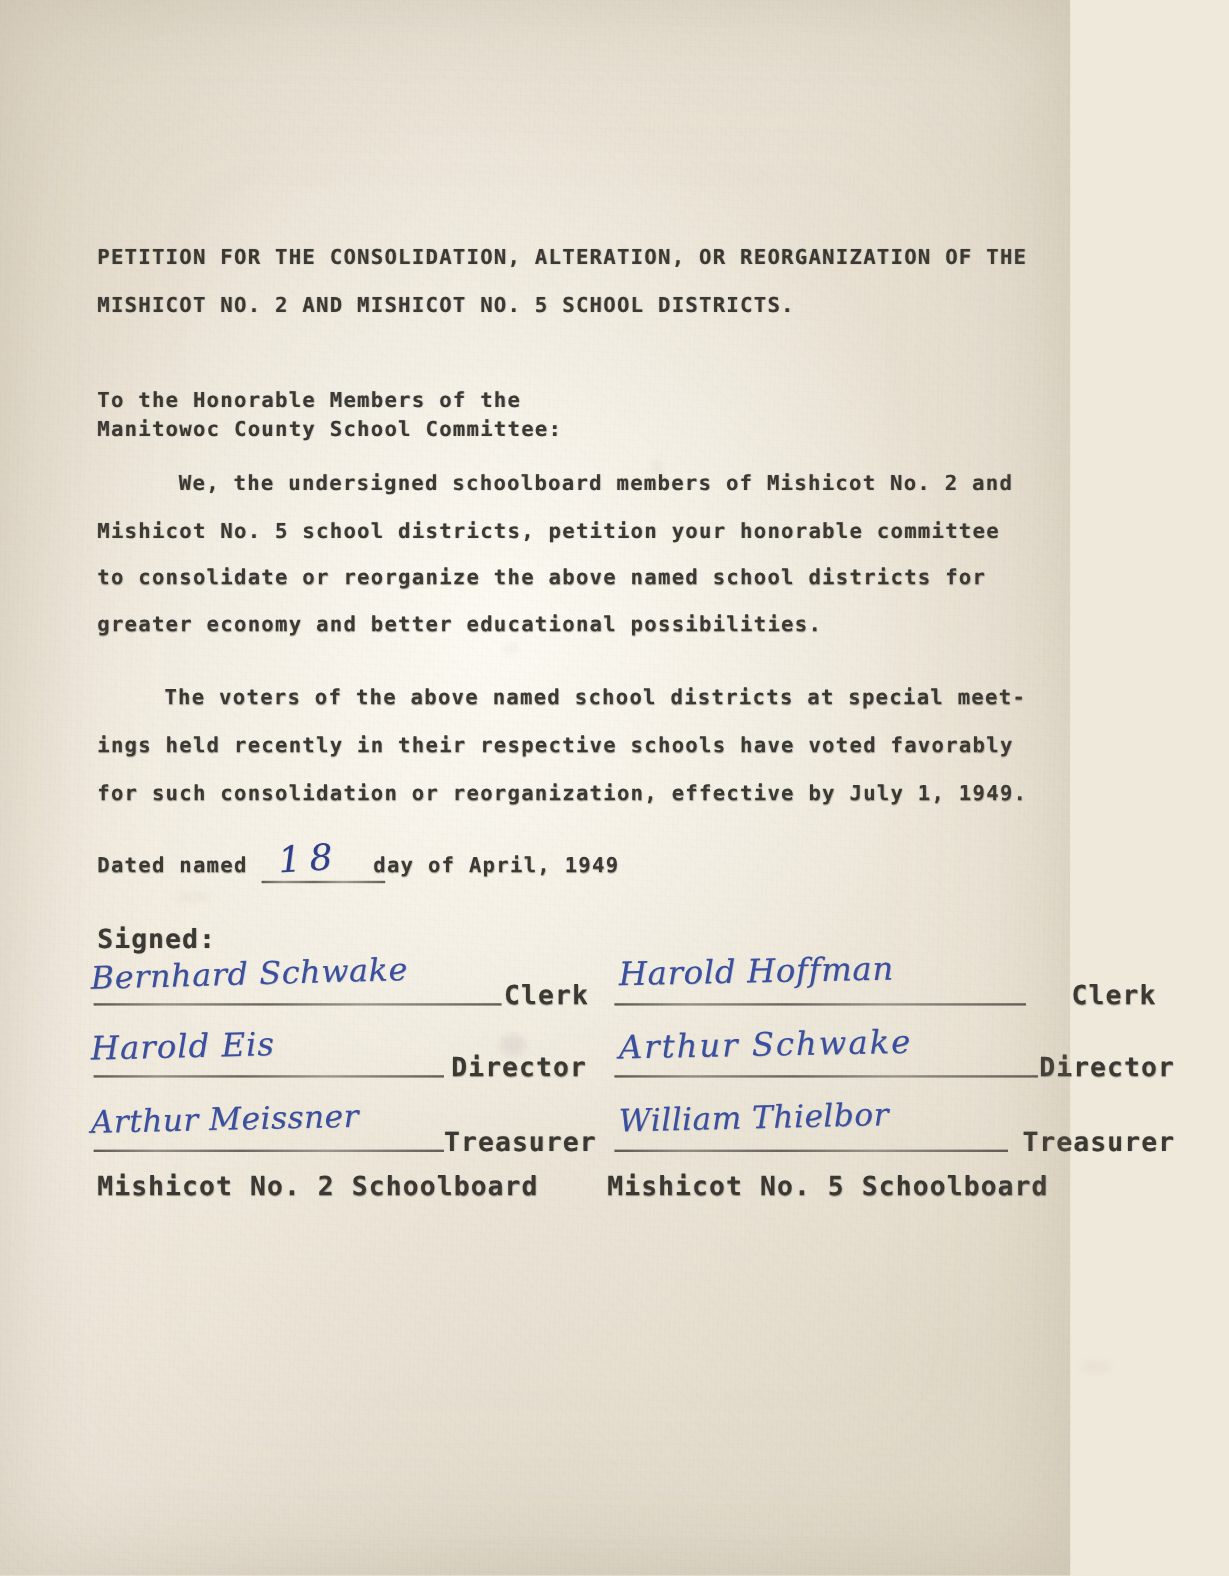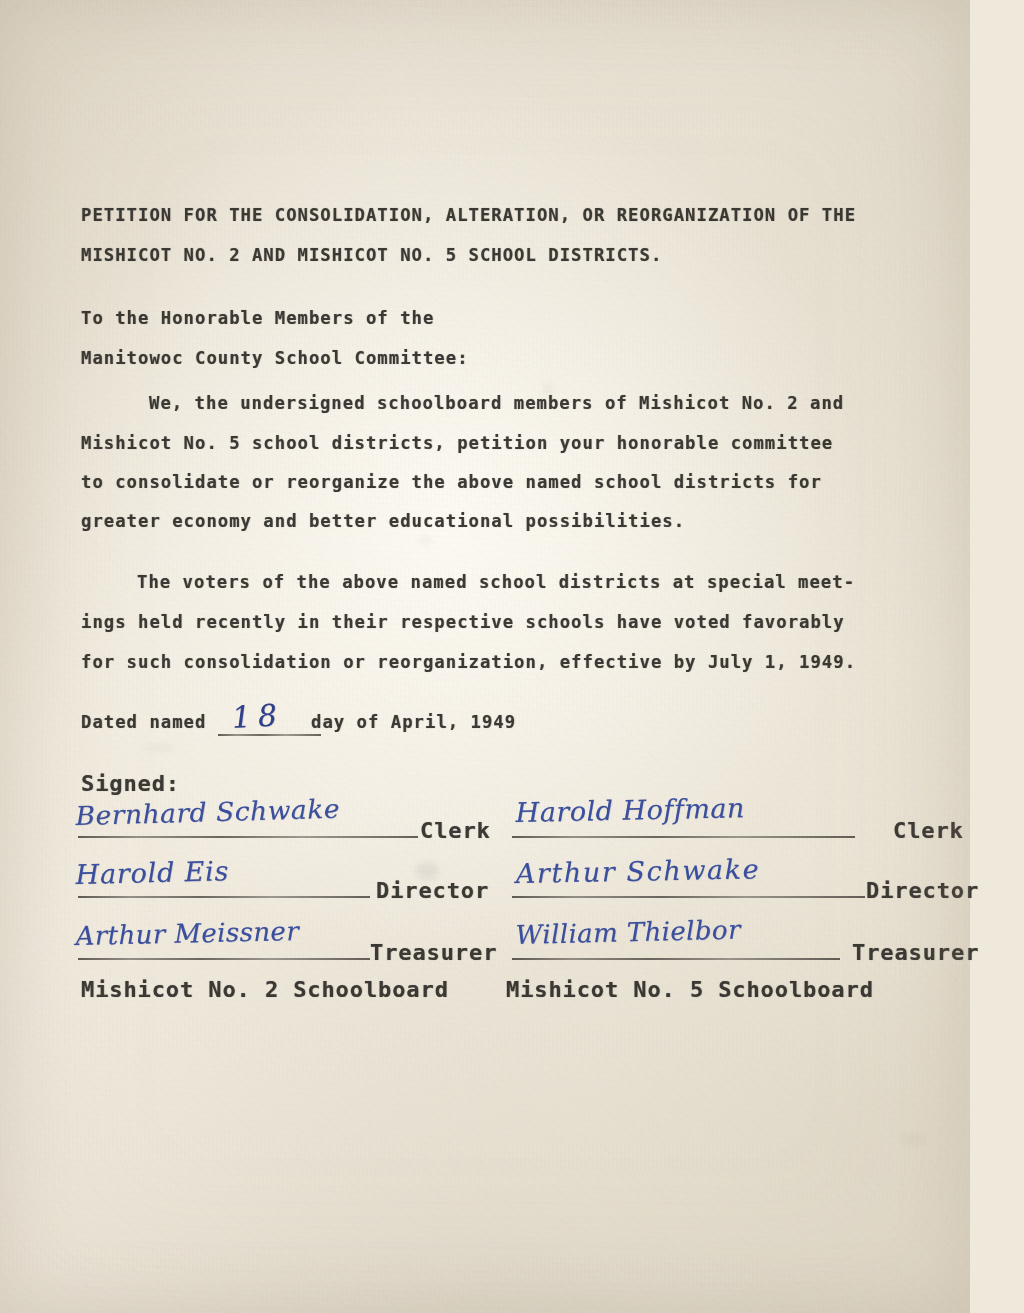--- a/index.html
+++ b/index.html
@@ -10,21 +10,21 @@
     width: 1024px;
     height: 1313px;
     overflow: hidden;
     background: #efe9dc;
     font-family: "DejaVu Sans Mono", monospace;
   }
 
   
   #paper {
     position: relative;
-    width: 970px;
+    width: 892px;
     height: 1313px;
     background:
       radial-gradient(ellipse 70% 55% at 46% 40%, rgba(255,253,247,0.85) 0%, rgba(255,253,247,0.0) 62%),
       radial-gradient(ellipse 120% 90% at 8% 6%, rgba(198,188,168,0.30) 0%, rgba(198,188,168,0) 55%),
       radial-gradient(ellipse 110% 80% at 96% 10%, rgba(200,190,170,0.26) 0%, rgba(200,190,170,0) 50%),
       radial-gradient(ellipse 120% 70% at 50% 104%, rgba(196,186,166,0.30) 0%, rgba(196,186,166,0) 60%),
       radial-gradient(ellipse 40% 30% at 88% 86%, rgba(205,196,176,0.20) 0%, rgba(205,196,176,0) 70%),
       linear-gradient(103deg, #ece5d6 0%, #f2ece0 22%, #efe9dc 50%, #ece6d8 78%, #e7e0d0 100%);
   }
   
@@ -106,21 +106,21 @@
 
   <div class="blot" style="left:418px; top:536px; width:14px; height:9px;"></div>
   <div class="blot" style="left:543px; top:382px; width:10px; height:16px;"></div>
   <div class="blot" style="left:416px; top:862px; width:22px; height:18px; background:rgba(110,98,120,0.10);"></div>
   <div class="blot" style="left:900px; top:1134px; width:26px; height:10px;"></div>
   <div class="blot" style="left:146px; top:744px; width:30px; height:8px;"></div>
 
   <div class="tw" style="left:81px; top:205px;">PETITION FOR THE CONSOLIDATION, ALTERATION, OR REORGANIZATION OF THE</div>
   <div class="tw" style="left:81px; top:245px;">MISHICOT NO. 2 AND MISHICOT NO. 5 SCHOOL DISTRICTS.</div>
 
-  <div class="tw" style="left:81px; top:308px;">To the Honorable Members of the</div>
+  <div class="tw" style="left:81px; top:324px;">To the Honorable Members of the</div>
   <div class="tw" style="left:81px; top:348px;">Manitowoc County School Committee:</div>
 
   <div class="tw" style="left:137px; top:393px;margin-left:12px;">We, the undersigned schoolboard members of Mishicot No. 2 and</div>
   <div class="tw" style="left:81px; top:433px;text-align:right;">Mishicot No. 5 school districts, petition your honorable committee</div>
   <div class="tw" style="left:81px; top:472px;text-align:center;">to consolidate or reorganize the above named school districts for</div>
   <div class="tw" style="left:137px; top:572px;">The voters of the above named school districts at special meet-</div>
 
   <div class="tw" style="left:81px; top:511px;">greater economy and better educational possibilities.</div>
   <div class="tw" style="left:81px; top:612px;">ings held recently in their respective schools have voted favorably</div>
   <div class="tw" style="left:81px; top:652px;">for such consolidation or reorganization, effective by July 1, 1949.</div>

